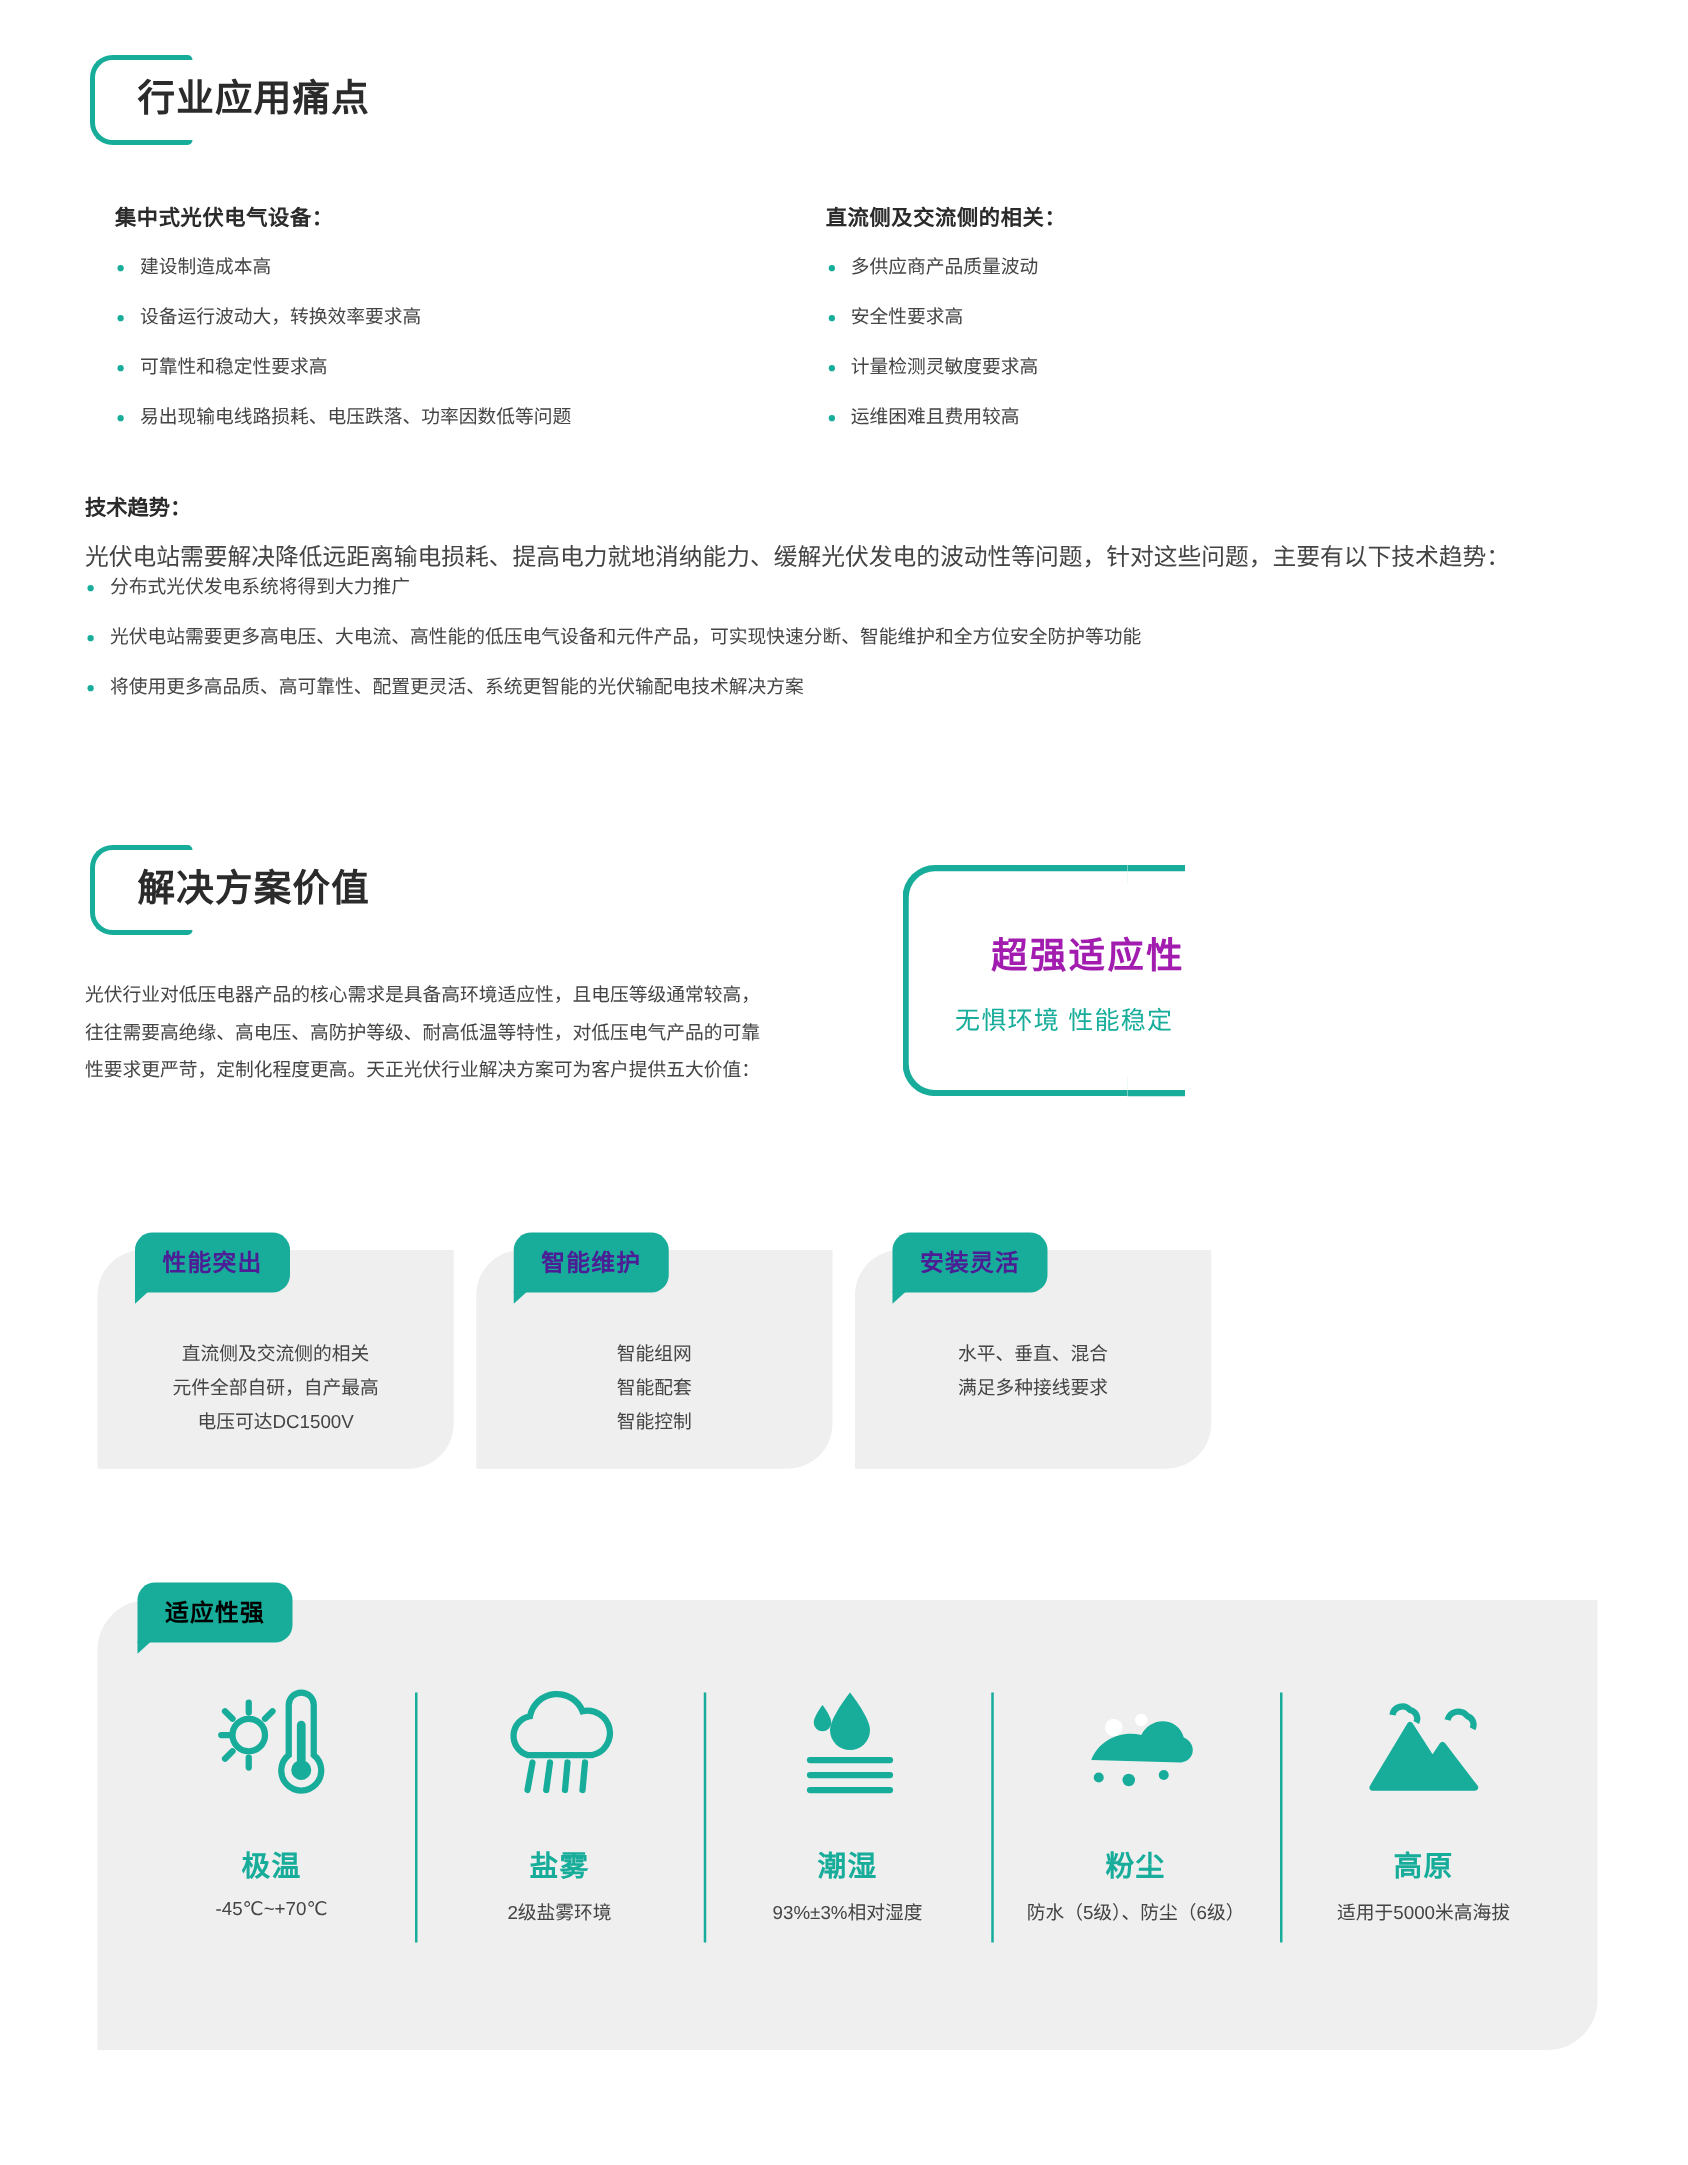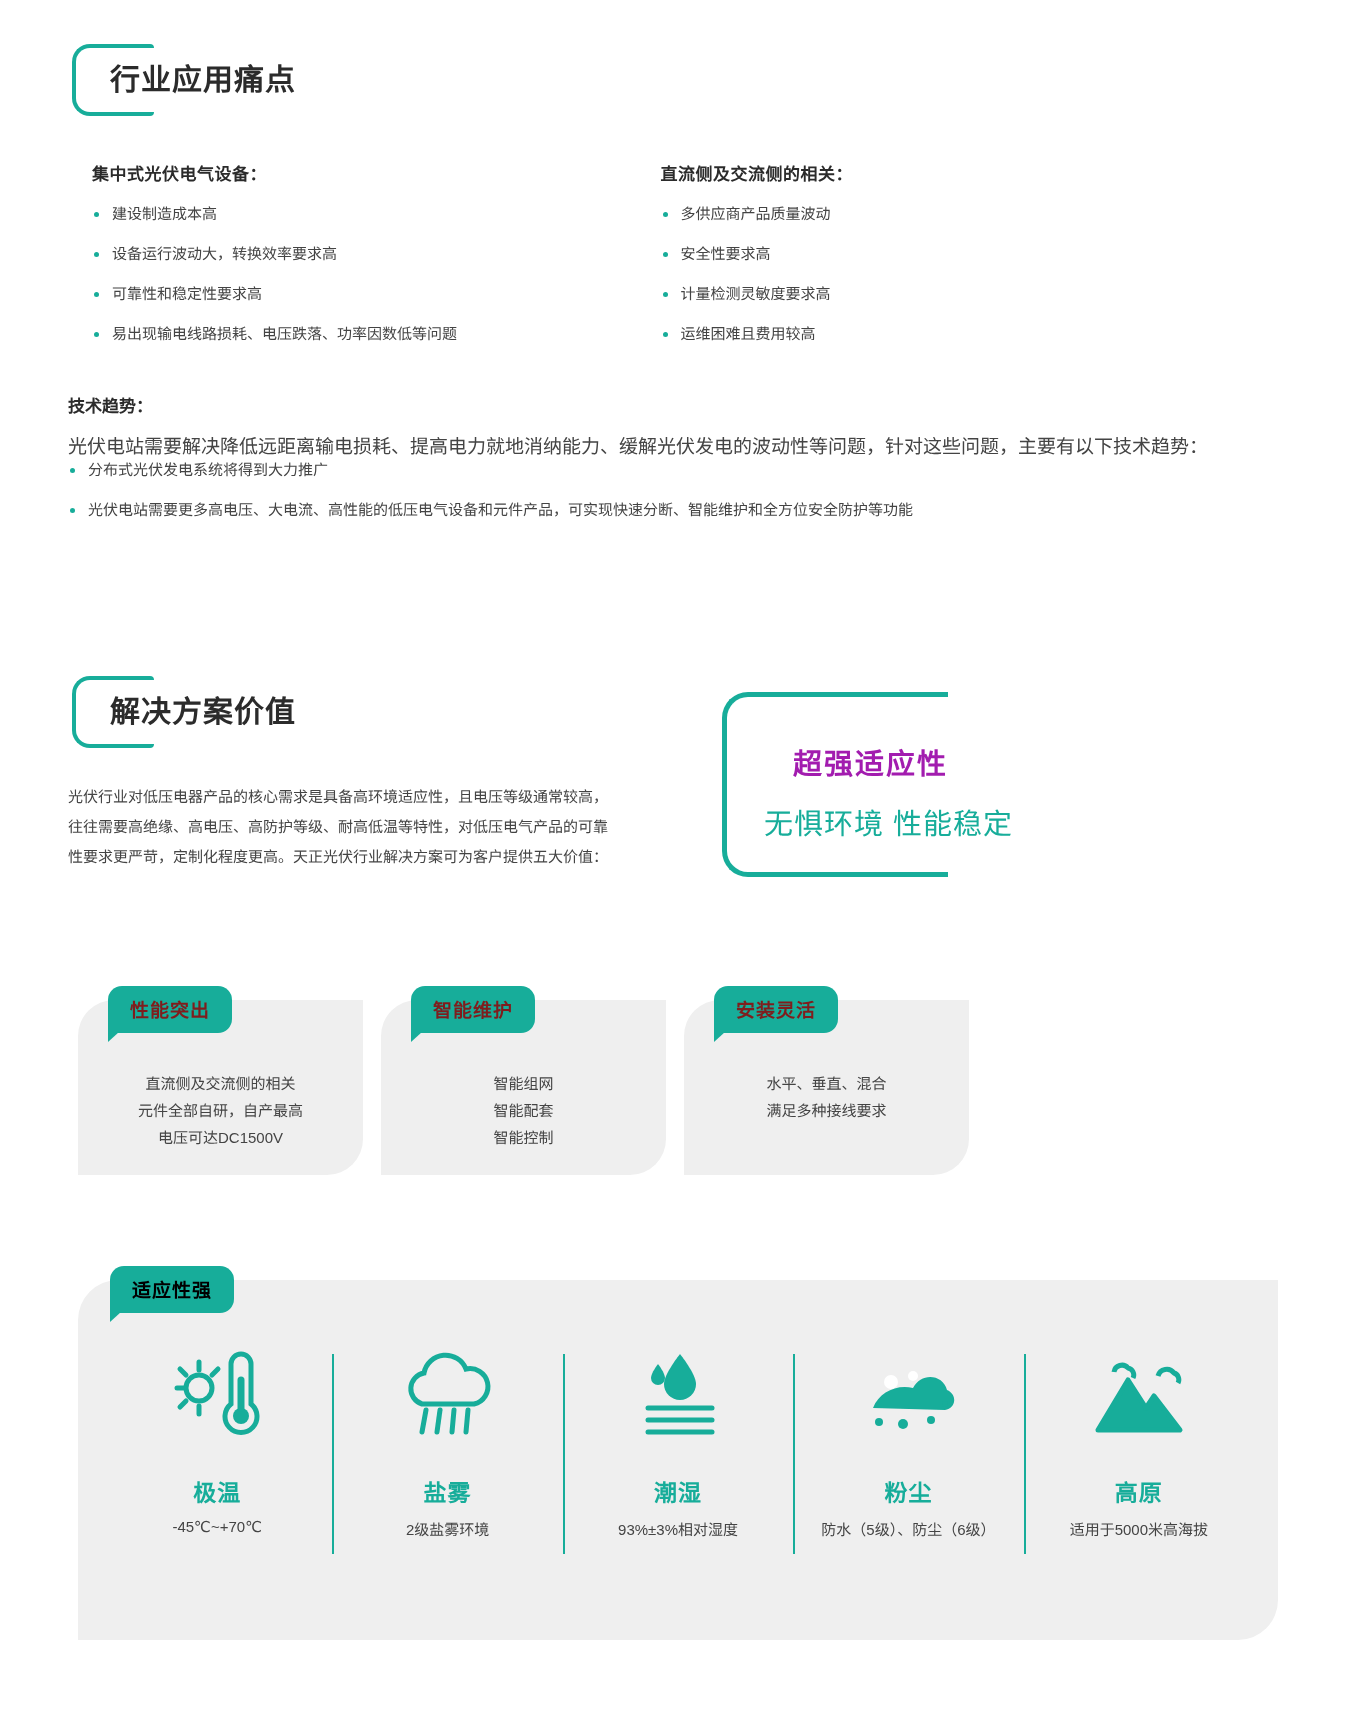--- a/index.html
+++ b/index.html
@@ -143,21 +143,21 @@
     font-size: 29px;
     font-weight: bold;
     color: #a21caf;
     letter-spacing: 2px;
     white-space: nowrap;
     margin-left: 31px;
   }
   #banner .sub {
     position: absolute;
     left: 42px; top: 108px;
-    font-size: 29px;
+    font-size: 20px;
     color: #17ad9a;
     letter-spacing: 1px;
     white-space: nowrap;
   }
 
   
   #cards {
     position: absolute;
     left: 78px; top: 1000px;
     width: 1200px;
@@ -171,21 +171,21 @@
     background: #efefef;
     border-top-left-radius: 36px;
     border-bottom-right-radius: 36px;
     padding: 70px 20px 24px 20px;
     text-align: center;
   }
   .vcard .tag {
     position: absolute;
     left: 30px; top: -14px;
     background: #17ad9a;
-    color: #7f1d1d;
+    color: #4c1d95;
     font-size: 19px;
     font-weight: bold;
     padding: 9px 22px 11px 22px;
     border-top-left-radius: 14px;
     border-top-right-radius: 14px;
     border-bottom-right-radius: 14px;
     letter-spacing: 1px;
     white-space: nowrap;
   }
   .vcard .tag::after {
@@ -300,20 +300,21 @@
     </ul>
   </div>
 </div>
 
 <div id="trend">
   <h3>技术趋势：</h3>
   <p class="intro">光伏电站需要解决降低远距离输电损耗、提高电力就地消纳能力、缓解光伏发电的波动性等问题，针对这些问题，主要有以下技术趋势：</p>
   <ul class="bullets">
     <li>分布式光伏发电系统将得到大力推广</li>
     <li>光伏电站需要更多高电压、大电流、高性能的低压电气设备和元件产品，可实现快速分断、智能维护和全方位安全防护等功能</li>
+    <li>将使用更多高品质、高可靠性、配置更灵活、系统更智能的光伏输配电技术解决方案</li>
   </ul>
 </div>
 
 <div class="sec-head" id="value-head">
   <span class="bracket"></span>
   <span class="title">解决方案价值</span>
 </div>
 
 <p id="value-desc">光伏行业对低压电器产品的核心需求是具备高环境适应性，且电压等级通常较高，往往需要高绝缘、高电压、高防护等级、耐高低温等特性，对低压电气产品的可靠性要求更严苛，定制化程度更高。天正光伏行业解决方案可为客户提供五大价值：</p>
 

